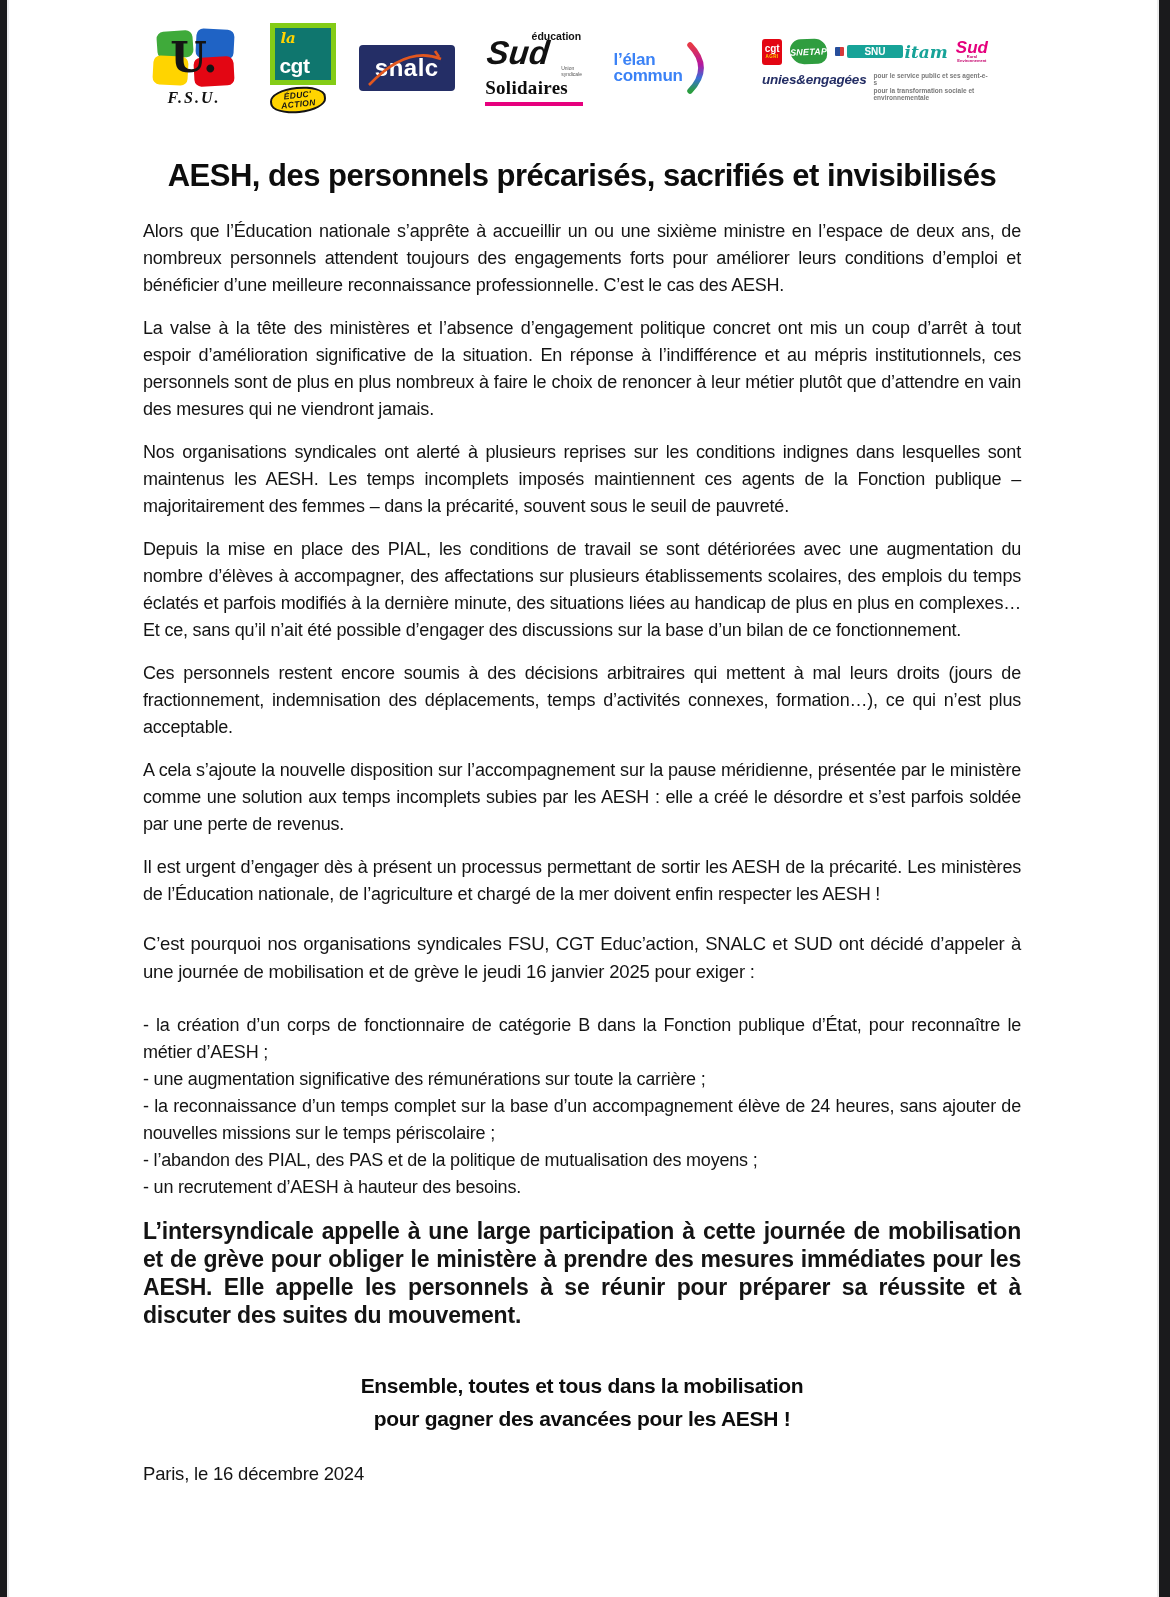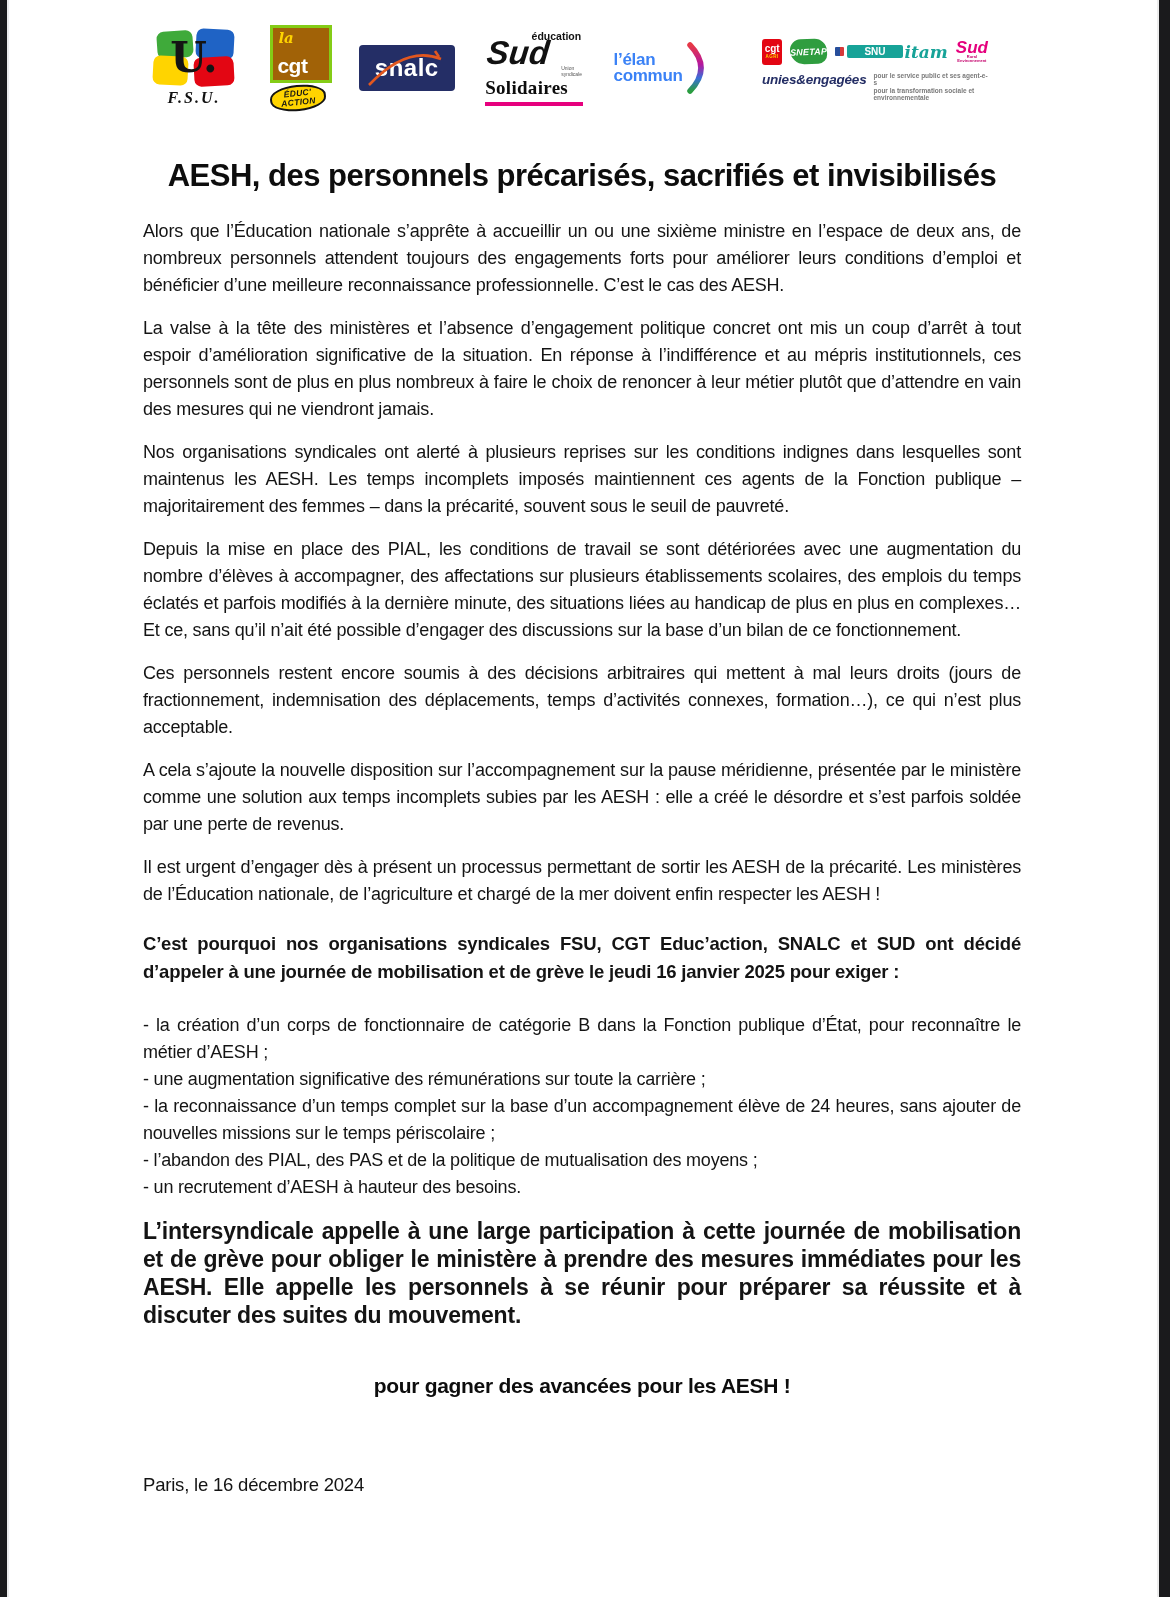--- a/index.html
+++ b/index.html
@@ -27,21 +27,21 @@
   .fsu-u{
     position:absolute;left:0;right:0;top:4px;font-family:"DejaVu Serif", serif;
     font-weight:bold;font-size:42px;line-height:50px;color:#141414;
   }
   .fsu-caption{
     font-family:"Liberation Serif", serif;font-style:italic;font-weight:bold;
     font-size:16px;letter-spacing:2px;color:#111;margin-top:2px;
   }
   
   .logo-cgt{width:58px;}
-  .cgt-box{position:relative;width:56px;height:52px;background:#a16207;border:3px solid #84cc16;}
+  .cgt-box{position:relative;width:56px;height:52px;background:#0f766e;border:5px solid #84cc16;}
   .cgt-la{position:absolute;top:1px;left:5px;color:#ffd400;font-family:"DejaVu Serif", serif;
     font-style:italic;font-weight:bold;font-size:15px;}
   .cgt-word{position:absolute;bottom:2px;left:4px;color:#ffffff;font-weight:900;font-size:21px;letter-spacing:-0.5px;}
   .educ-splash{
     width:56px;height:26px;background:#ffd400;border:2px solid #141414;border-radius:50% / 45%;
     transform:rotate(-6deg);margin-top:2px;display:flex;flex-direction:column;justify-content:center;
     align-items:center;box-sizing:border-box;
   }
   .educ-splash span{font-size:8.5px;font-weight:900;font-style:italic;color:#141414;line-height:9px;letter-spacing:0.3px;}
   
@@ -86,26 +86,26 @@
   
   .content{position:absolute;left:143px;top:0;width:878px;z-index:1;}
   .doc-title{
     margin:156px 0 22px 0;text-align:center;font-weight:bold;font-size:31px;
     letter-spacing:-0.5px;line-height:40px;color:#0d0d0d;
   }
   .para{
     margin:0 0 16px 0;font-size:18px;line-height:27px;letter-spacing:-0.2px;
     text-align:justify;color:#141414;
   }
-  .para.bold{font-weight:bold;font-size:18.5px;line-height:28px;margin-top:22px;margin-bottom:26px;}
+  .para.bold{font-weight:normal;font-size:18.5px;line-height:28px;margin-top:22px;margin-bottom:26px;}
   .demands{margin:8px 0 16px 0;}
   .demand-line{margin:0;font-size:18px;line-height:27px;letter-spacing:-0.2px;text-align:justify;color:#141414;}
   .para.final{font-weight:bold;font-size:23px;line-height:28px;margin-top:12px;margin-bottom:0;}
   .closing{margin-top:40px;text-align:center;font-weight:bold;font-size:21px;line-height:33px;letter-spacing:-0.3px;color:#0d0d0d;}
-  .date-line{margin-top:72px;font-size:18.5px;letter-spacing:-0.2px;color:#141414;}
+  .date-line{margin-top:28px;font-size:18.5px;letter-spacing:-0.2px;color:#141414;}
 </style>
 </head>
 <body>
 
 <div class="edge edge-left"></div>
 <div class="edge edge-right"></div>
 
 <div class="logos-row">
 
   <div class="logo-fsu">
@@ -209,17 +209,18 @@
     <p class="demand-line">- la création d’un corps de fonctionnaire de catégorie B dans la Fonction publique d’État, pour reconnaître le métier d’AESH ;</p>
     <p class="demand-line">- une augmentation significative des rémunérations sur toute la carrière ;</p>
     <p class="demand-line">- la reconnaissance d’un temps complet sur la base d’un accompagnement élève de 24 heures, sans ajouter de nouvelles missions sur le temps périscolaire ;</p>
     <p class="demand-line">- l’abandon des PIAL, des PAS et de la politique de mutualisation des moyens ;</p>
     <p class="demand-line">- un recrutement d’AESH à hauteur des besoins.</p>
   </div>
 
   <p class="para final">L’intersyndicale appelle à une large participation à cette journée de mobilisation et de grève pour obliger le ministère à prendre des mesures immédiates pour les AESH. Elle appelle les personnels à se réunir pour préparer sa réussite et à discuter des suites du mouvement.</p>
 
   <div class="closing">
+    <div>Ensemble, toutes et tous dans la mobilisation</div>
     <div>pour gagner des avancées pour les AESH !</div>
   </div>
 
   <div class="date-line">Paris, le 16 décembre 2024</div>
 </div>
 
 </body></html>

